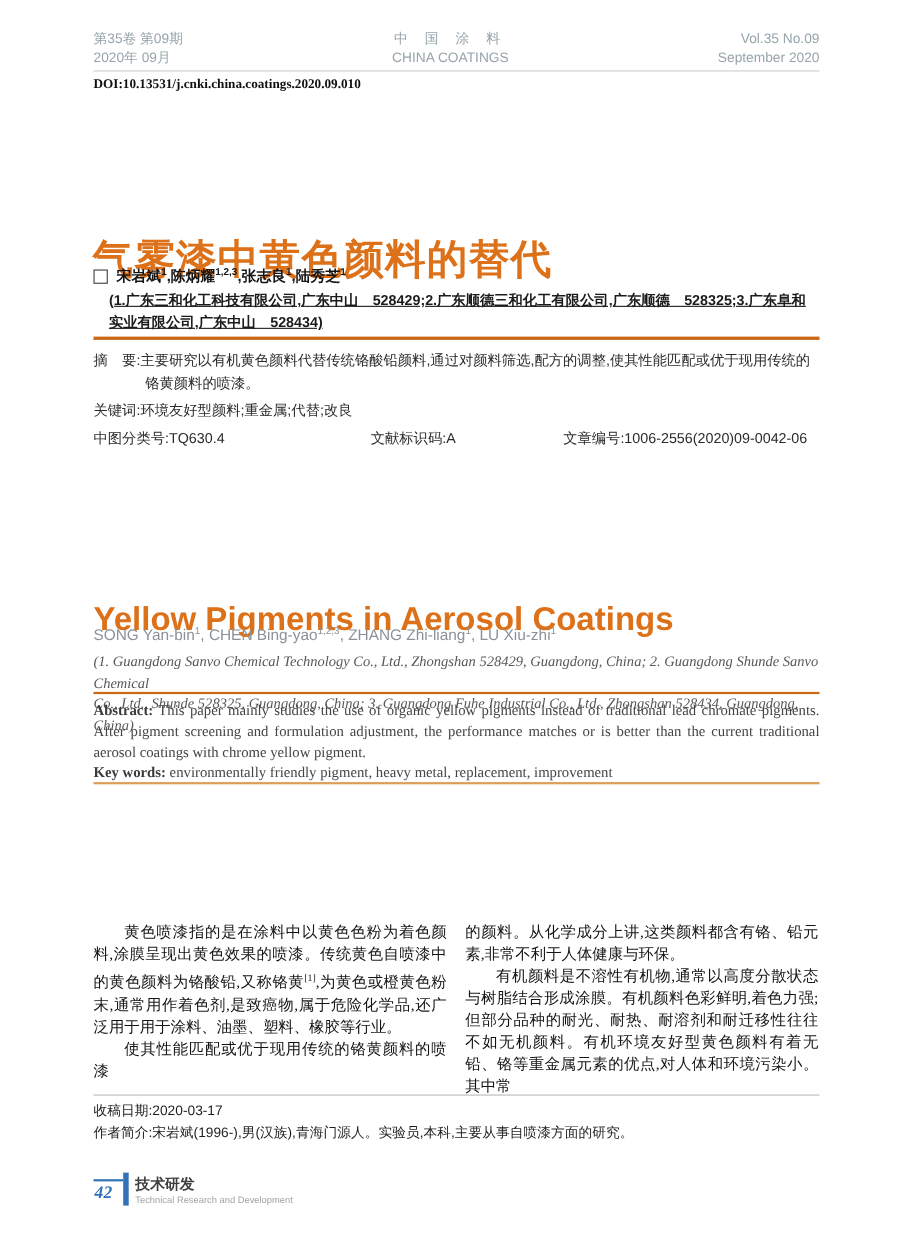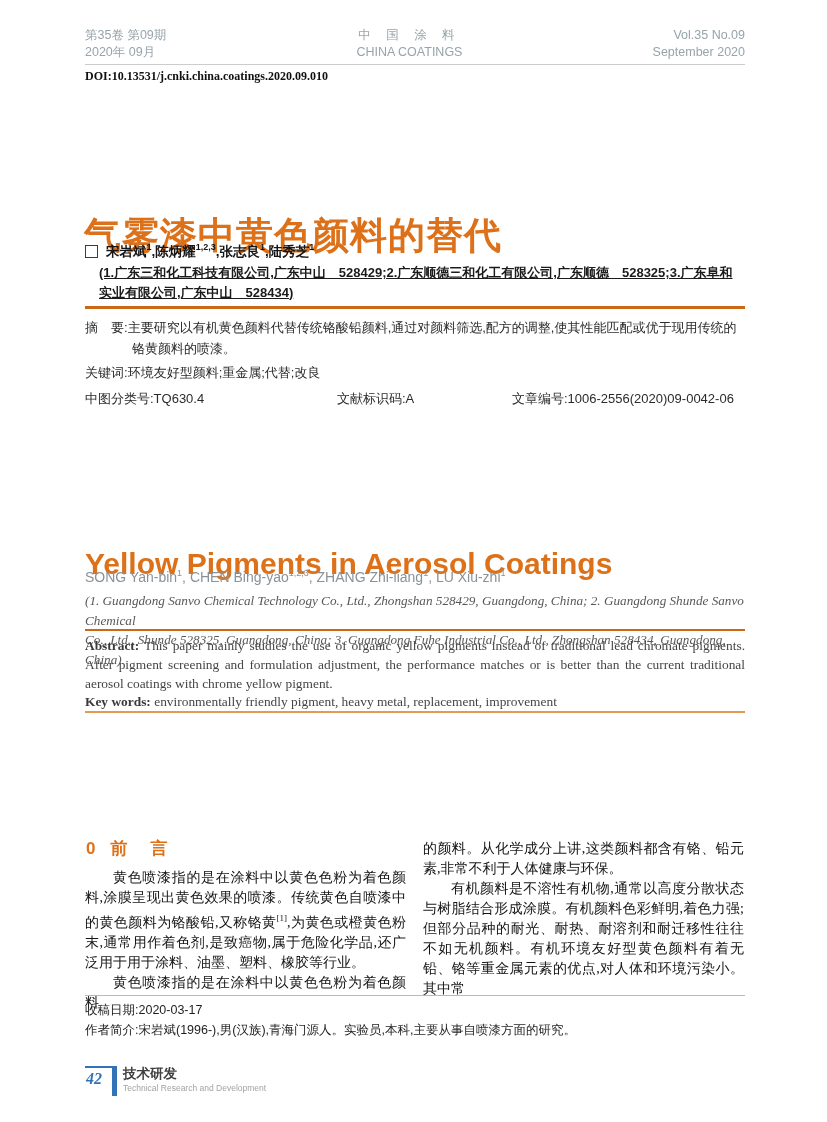--- a/index.html
+++ b/index.html
@@ -63,21 +63,21 @@
   .col p.ind { text-indent:2em; }
   .col sup { font-size:9px; }
 
   
   .foot-rule { top:995px; left:85px; width:660px; height:1px; background:#b9b9b9; }
   .foot-notes { top:1000px; left:85px; width:660px; font-size:12.5px; color:#1e1e1e;
                 line-height:20px; }
   .foot-notes p { margin:0; }
 
   
-  .badge { top:1066px; left:85px; display:flex; align-items:flex-start; }
+  .badge { top:1066px; left:85px; display:flex; align-items:flex-end; }
   .badge-num { border-top:2.5px solid #3273b8; padding:2px 10px 2px 1px;
                font-family:"Liberation Serif", serif; font-style:italic; font-weight:700;
                font-size:16px; color:#3273b8; }
   .badge-bar { width:5px; height:30px; background:#3273b8; margin-right:6px; flex:0 0 auto; }
   .badge-cn { font-size:13.5px; font-weight:700; color:#3f3f3f; line-height:15px; }
   .badge-en { font-size:8.5px; color:#a3a3a3; margin-top:2px; white-space:nowrap; }
 </style>
 </head>
 <body>
 
@@ -142,23 +142,22 @@
 
   <div class="abs en-rule-top"></div>
   <div class="abs abs-en">
     <p><span class="abs-label">Abstract:</span><span> This paper mainly studies the use of organic yellow pigments instead of traditional lead chromate pigments. After pigment screening and formulation adjustment, the performance matches or is better than the current traditional aerosol coatings with chrome yellow pigment.</span></p>
     <p><span class="abs-label">Key words:</span><span> environmentally friendly pigment, heavy metal, replacement, improvement</span></p>
   </div>
   <div class="abs en-rule-bottom"></div>
 
   <div class="abs columns">
     <div class="col">
-      <h3 class="sec-h"><span>0</span><span class="t">前　言</span></h3>
       <p class="ind"><span>黄色喷漆指的是在涂料中以黄色色粉为着色颜料,涂膜呈现出黄色效果的喷漆。传统黄色自喷漆中的黄色颜料为铬酸铅,又称铬黄</span><sup>[1]</sup><span>,为黄色或橙黄色粉末,通常用作着色剂,是致癌物,属于危险化学品,还广泛用于用于涂料、油墨、塑料、橡胶等行业。</span></p>
-      <p class="ind">黄色喷漆指的是在涂料中以黄色色粉为着色颜料</p>
+      <p class="ind">使其性能匹配或优于现用传统的铬黄颜料的喷漆</p>
     </div>
     <div class="col">
       <p>的颜料。从化学成分上讲,这类颜料都含有铬、铅元素,非常不利于人体健康与环保。</p>
       <p class="ind">有机颜料是不溶性有机物,通常以高度分散状态与树脂结合形成涂膜。有机颜料色彩鲜明,着色力强;但部分品种的耐光、耐热、耐溶剂和耐迁移性往往不如无机颜料。有机环境友好型黄色颜料有着无铅、铬等重金属元素的优点,对人体和环境污染小。其中常</p>
     </div>
   </div>
 
   <div class="abs foot-rule"></div>
   <div class="abs foot-notes">
     <p>收稿日期:2020-03-17</p>

